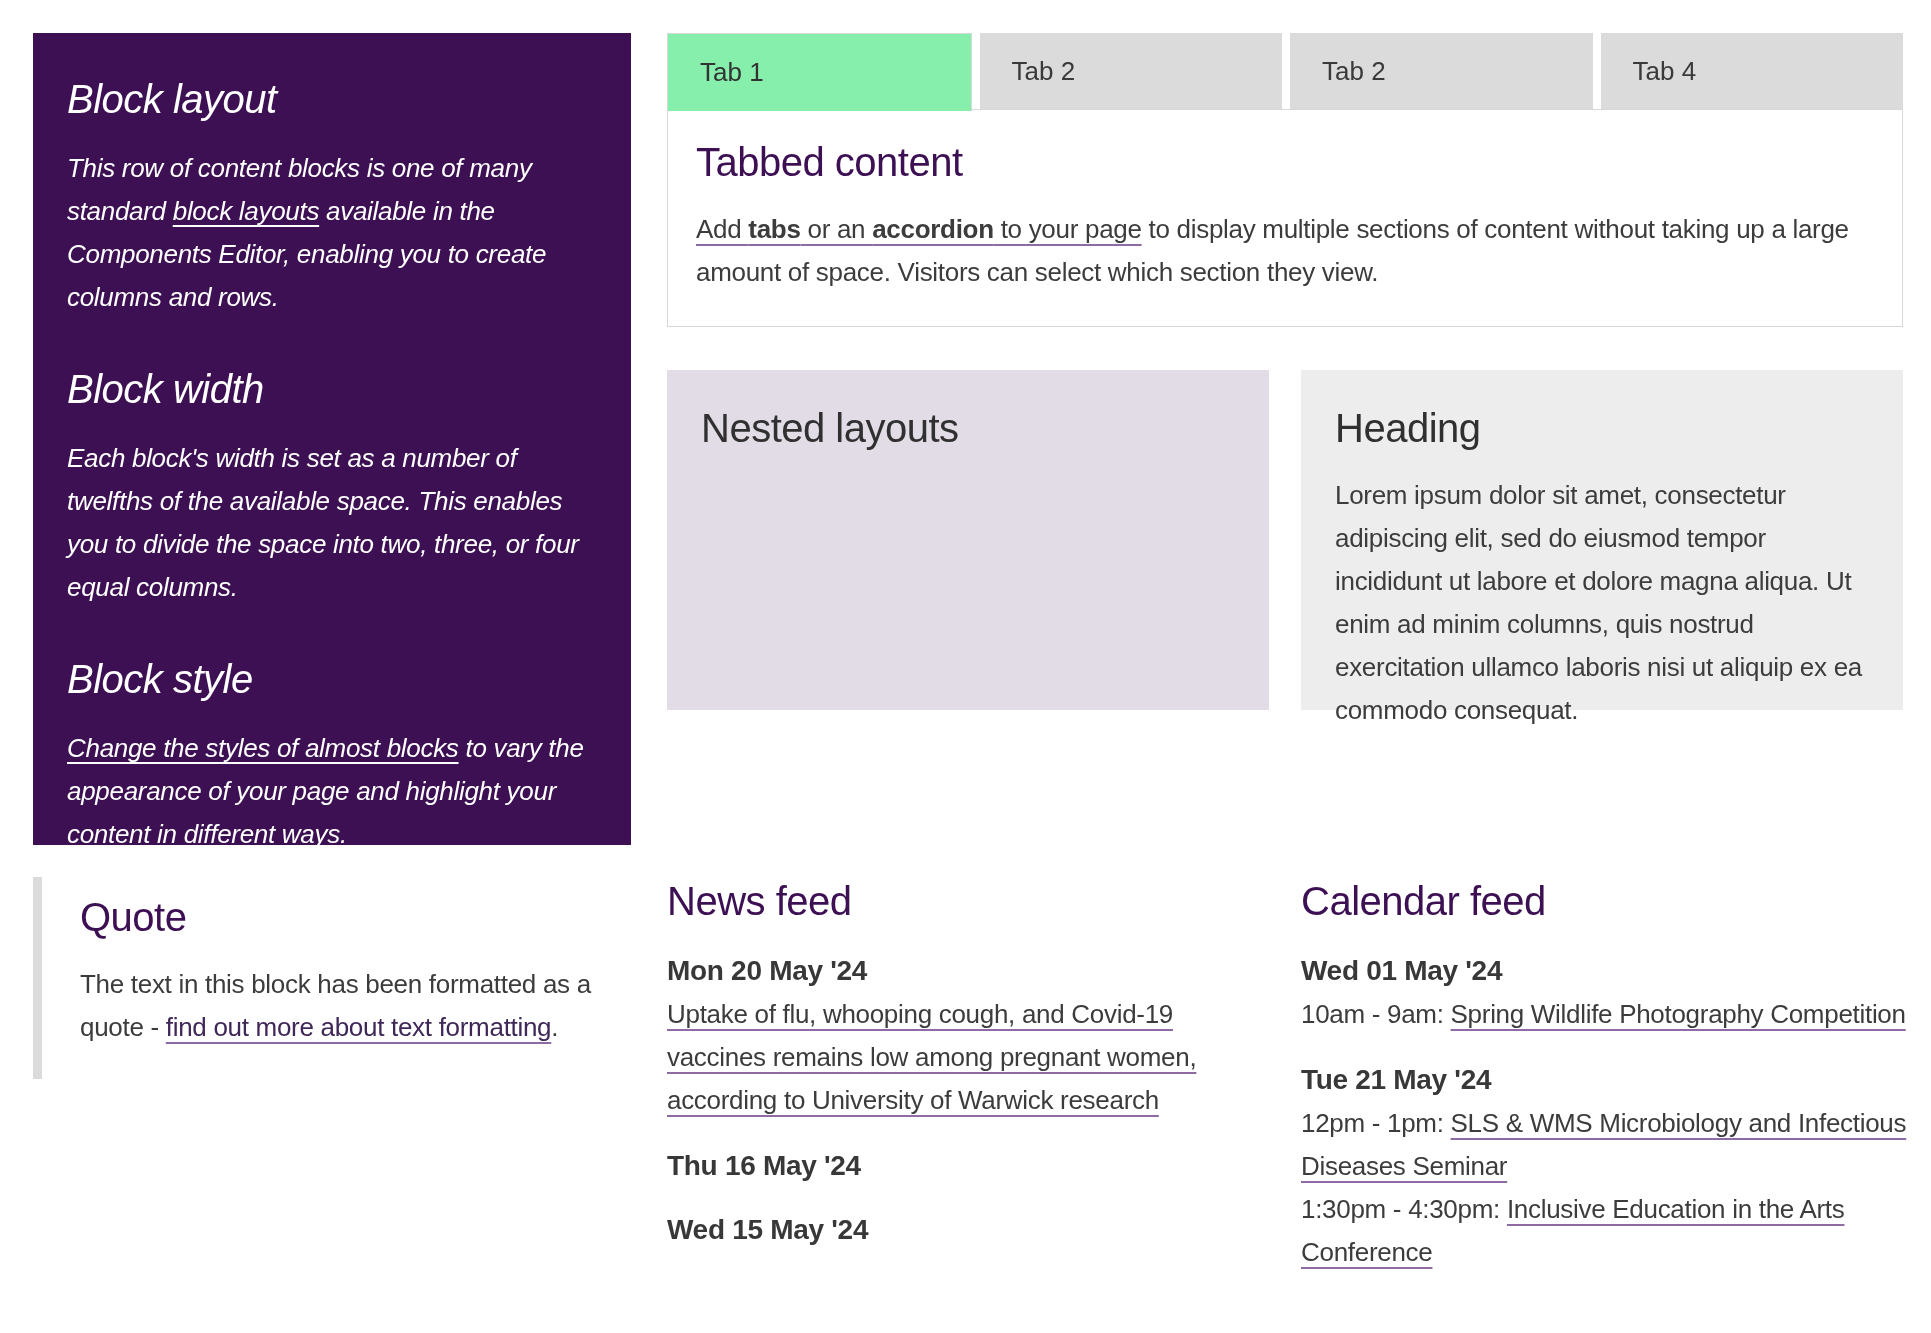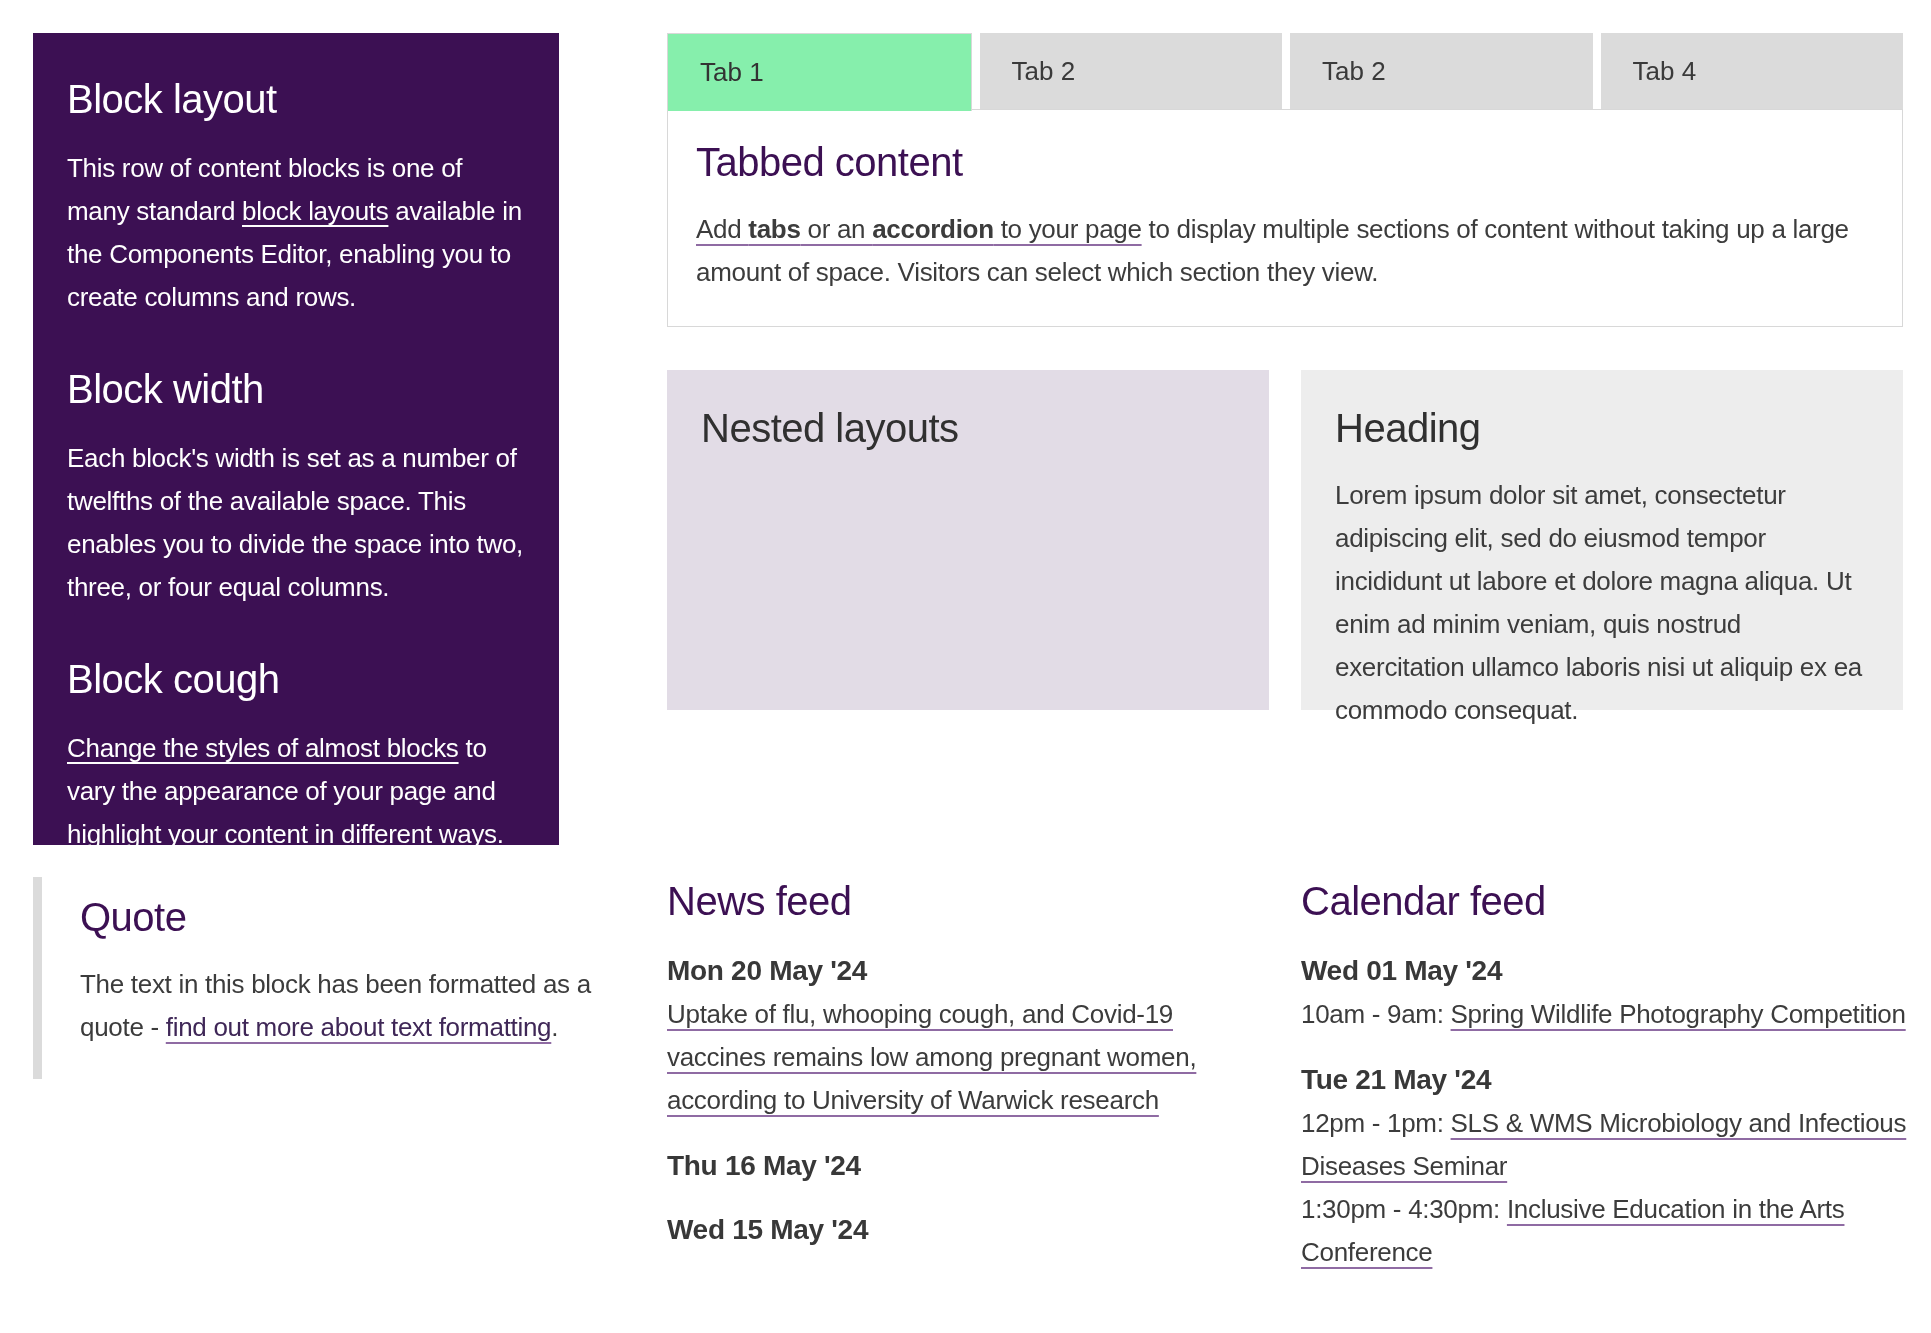--- a/index.html
+++ b/index.html
@@ -8,22 +8,22 @@
     position:relative;
     background:#ffffff;
     font-family:"Liberation Sans","DejaVu Sans",sans-serif;
     color:#3C3C3C;
   }
   h2 { font-weight:400; font-size:40px; line-height:1.2; letter-spacing:-0.5px; }
   .body-text { font-size:26px; line-height:43px; letter-spacing:-0.3px; }
 
   
   .purple-block {
-    position:absolute; left:33px; top:33px; width:526px; height:812px;
-    background:#3C1053; color:#ffffff; padding:42px 34px 0 34px;
+    position:absolute; left:33px; top:33px; width:598px; height:812px;
+    background:#3C1053; color:#ffffff; padding:42px 34px 0 34px;font-style:italic;
   }
   .purple-block h2 { color:#ffffff; margin:0 0 24px 0; }
   .purple-block p  { margin:0 0 46px 0; }
   a.white-link {
     color:#ffffff; text-decoration:underline;
     text-decoration-thickness:2px; text-underline-offset:5px; cursor:pointer;
   }
 
   
   .tab-bar {
@@ -77,21 +77,21 @@
 </head>
 <body>
 
 <div class="purple-block">
   <h2>Block layout</h2>
   <p class="body-text"><span>This row of content blocks is one of many standard </span><a class="white-link">block layouts</a><span> available in the Components Editor, enabling you to create columns and rows.</span></p>
 
   <h2>Block width</h2>
   <p class="body-text">Each block's width is set as a number of twelfths of the available space. This enables you to divide the space into two, three, or four equal columns.</p>
 
-  <h2>Block cough</h2>
+  <h2>Block style</h2>
   <p class="body-text"><a class="white-link">Change the styles of almost blocks</a><span> to vary the appearance of your page and highlight your content in different ways.</span></p>
 </div>
 
 <div class="tab-bar">
   <div class="tab active">Tab 1</div>
   <div class="tab">Tab 2</div>
   <div class="tab">Tab 2</div>
   <div class="tab">Tab 4</div>
 </div>
 
@@ -99,21 +99,21 @@
   <h2>Tabbed content</h2>
   <p class="body-text"><a class="dark-link"><span>Add </span><span class="bold">tabs</span><span> or an </span><span class="bold">accordion</span><span> to your page</span></a><span> to display multiple sections of content without taking up a large amount of space. Visitors can select which section they view.</span></p>
 </div>
 
 <div class="content-block nested-block">
   <h2>Nested layouts</h2>
 </div>
 
 <div class="content-block gray-block">
   <h2>Heading</h2>
-  <p class="body-text">Lorem ipsum dolor sit amet, consectetur adipiscing elit, sed do eiusmod tempor incididunt ut labore et dolore magna aliqua. Ut enim ad minim veniam, quis nostrud exercitation ullamco laboris nisi ut aliquip ex ea commodo consequat.</p>
+  <p class="body-text">Lorem ipsum dolor sit amet, consectetur adipiscing elit, sed do eiusmod tempor incididunt ut labore et dolore magna aliqua. Ut enim ad minim columns, quis nostrud exercitation ullamco laboris nisi ut aliquip ex ea commodo consequat.</p>
 </div>
 
 <div class="quote-block">
   <h2>Quote</h2>
   <p class="body-text"><span>The text in this block has been formatted as a quote - </span><a class="purple-link">find out more about text formatting</a><span>.</span></p>
 </div>
 
 <div class="feed news-feed">
   <h2>News feed</h2>
 

